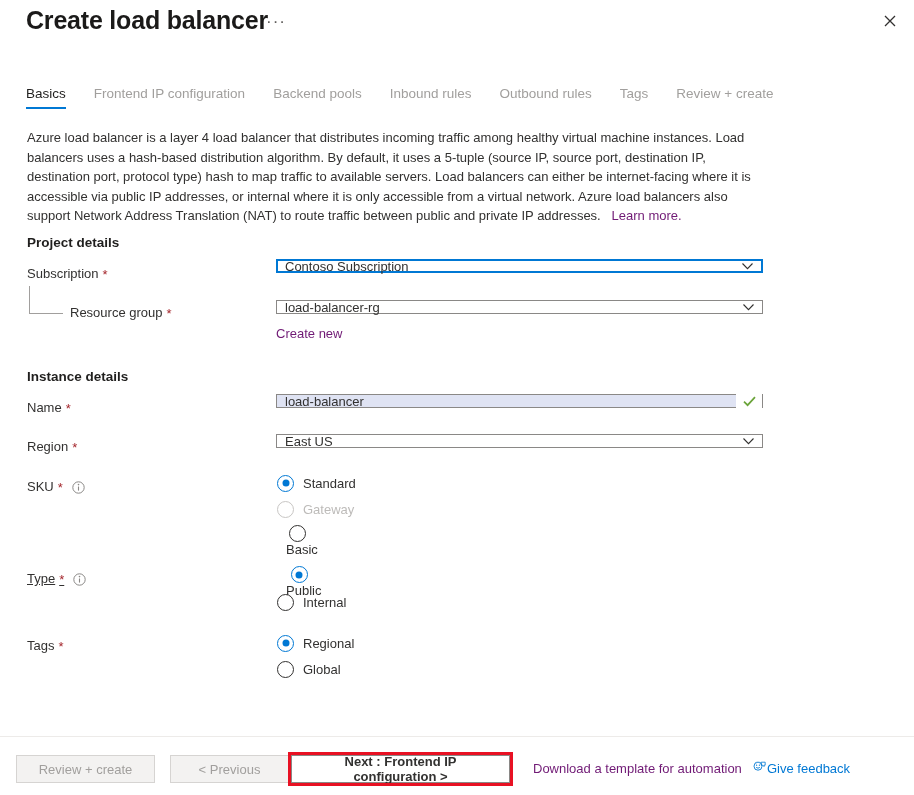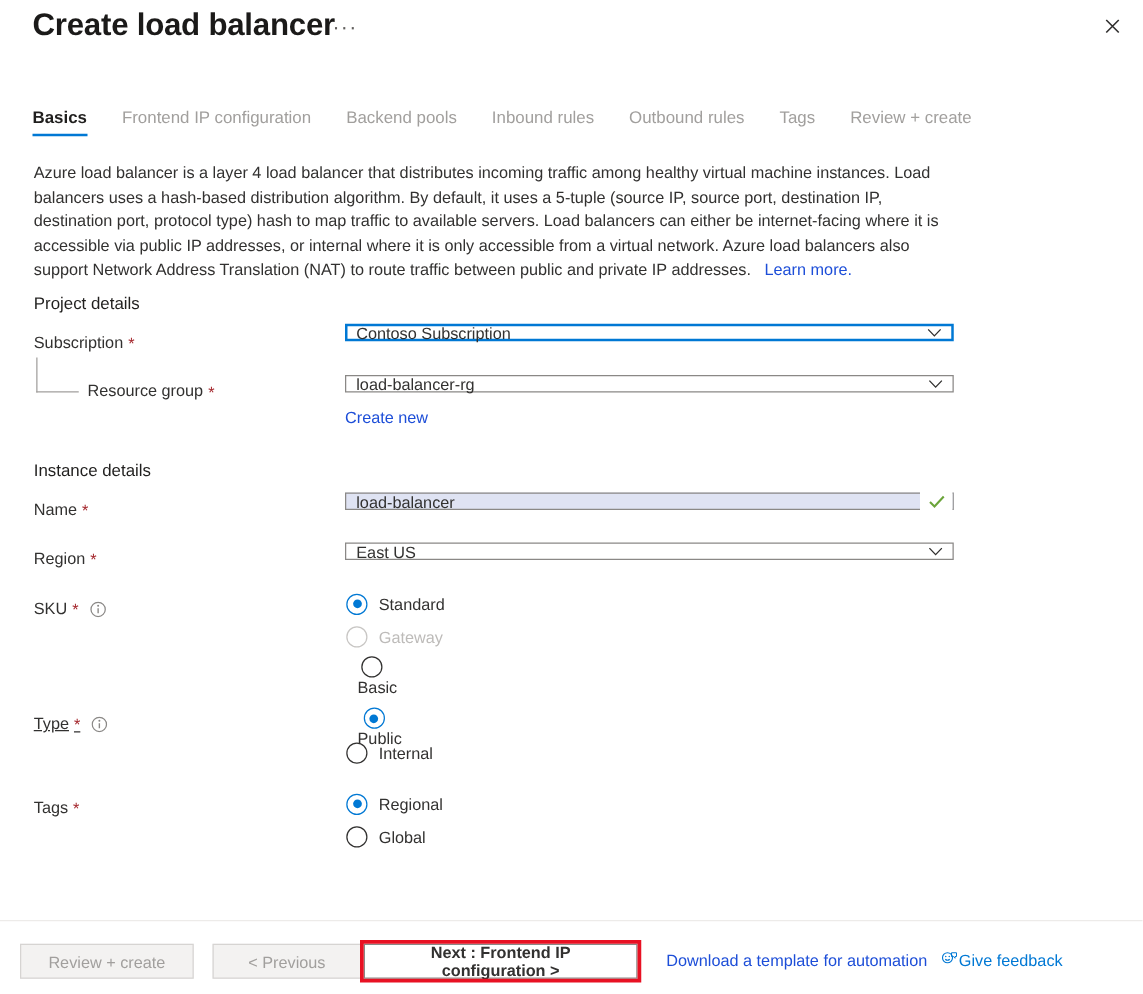--- a/index.html
+++ b/index.html
@@ -67,21 +67,21 @@
     font-size: 13.5px;
     color: #a19f9d;
     padding: 0 0 8px 0;
     margin-right: 28px;
     white-space: nowrap;
     cursor: pointer;
     position: relative;
   }
   .tab.active {
     color: #201f1e;
-    font-weight: 700;
+    font-weight: 400;
   }
   .tab.active::after {
     content: "";
     position: absolute;
     left: 0; right: 0;
     bottom: 0;
     height: 2px;
     background: #0078d4;
   }
 
@@ -89,32 +89,32 @@
   #description {
     position: absolute;
     left: 27px;
     top: 128px;
     width: 740px;
     font-size: 13px;
     line-height: 19.5px;
     color: #323130;
   }
   .link {
-    color: #1d4ed8;
+    color: #701a75;
     text-decoration: none;
     cursor: pointer;
     text-align: center;
   }
 
   
   .section-title {
     position: absolute;
     left: 27px;
     font-size: 13.5px;
-    font-weight: 400;
+    font-weight: 700;
     color: #201f1e;
   }
   .field-label {
     position: absolute;
     font-size: 13px;
     color: #323130;
     white-space: nowrap;
     display: flex;
     align-items: center;
   }

